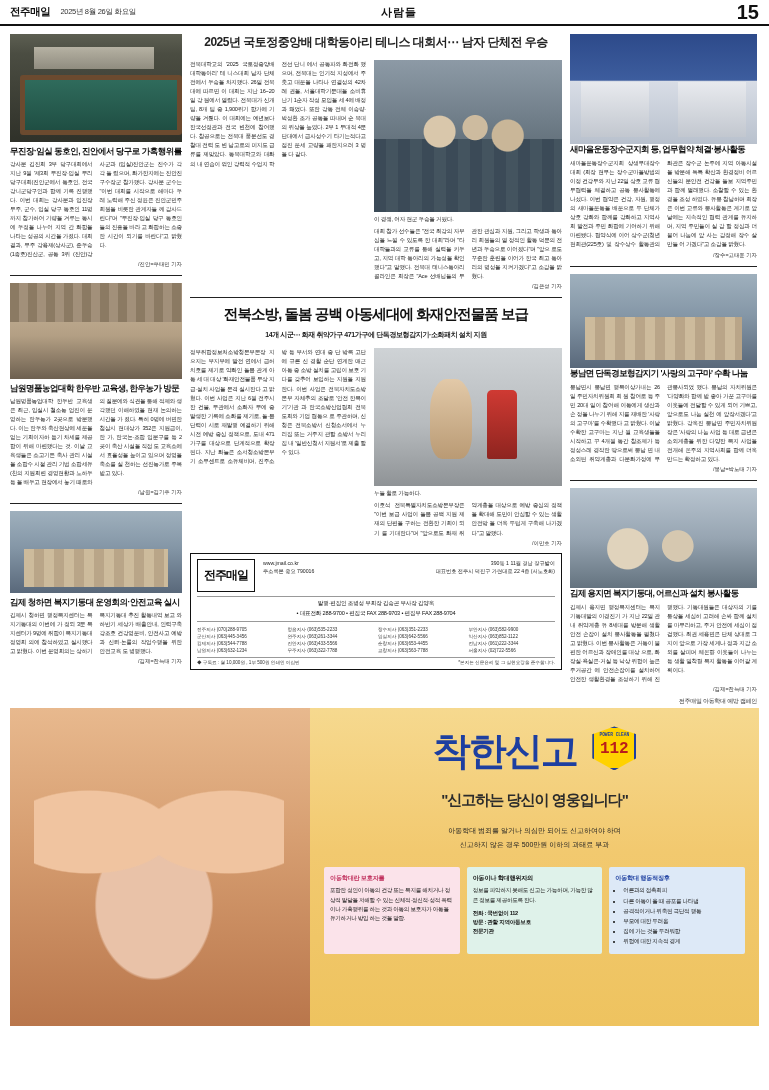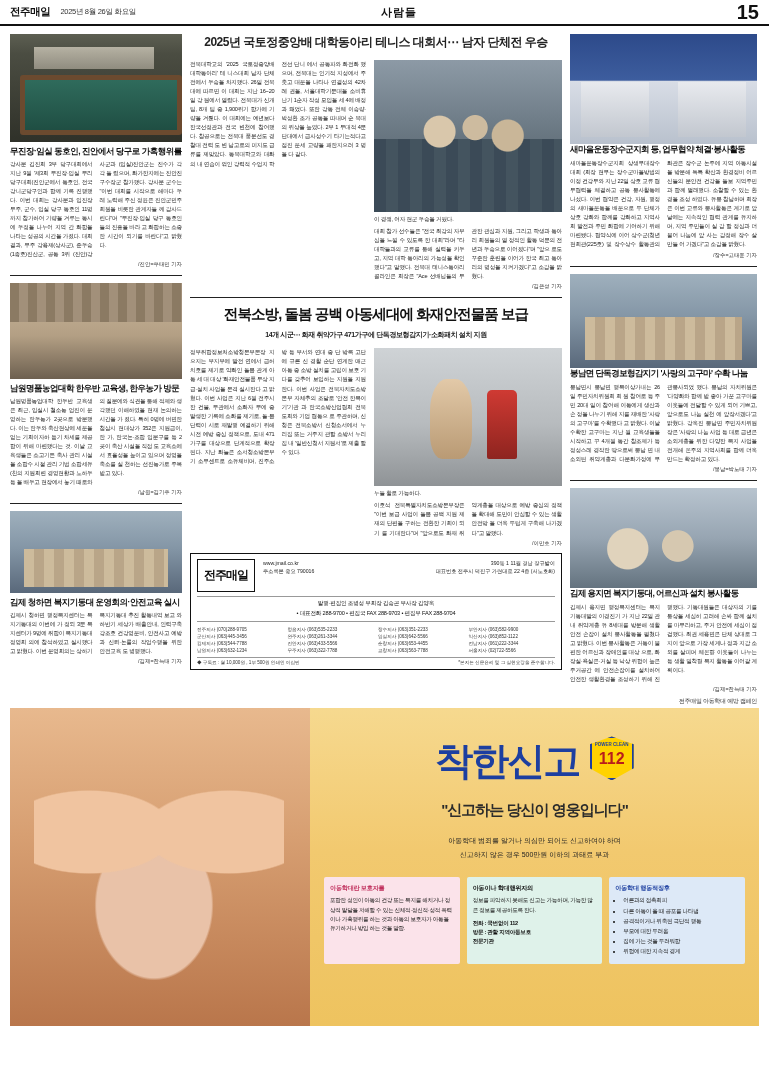--- a/index.html
+++ b/index.html
@@ -219,21 +219,21 @@
       linear-gradient(180deg,#e8b98e 0%,#d79f72 40%,#b9764b 100%);
   }
   .ad-hands {
     position: absolute; left: 24px; top: 28px; width: 250px; height: 160px;
     background:
       radial-gradient(ellipse at 22% 60%, #f0c4a0 0 30%, transparent 31%),
       radial-gradient(ellipse at 78% 60%, #f0c4a0 0 30%, transparent 31%);
     filter: blur(0.4px);
   }
   .ad-right { position: absolute; left: 300px; right: 0; top: 0; bottom: 0; }
-  .ad-title-wrap { text-align: center; padding-top: 28px; position: relative; }
+  .ad-title-wrap { text-align: center; padding-top: 18px; position: relative; font-family: Liberation Mono, monospace; }
   .ad-title {
     font-size: 38px; font-weight: bold; color: #1d3fa0; letter-spacing: -2px;
     display: inline-block;
   }
   .ad-112 {
     display: inline-block; vertical-align: top; margin-left: 6px;
     width: 44px; height: 44px; background: #ffd200;
     border: 2px solid #1d3fa0; position: relative;
     clip-path: polygon(50% 0,100% 18%,100% 72%,50% 100%,0 72%,0 18%);
   }

